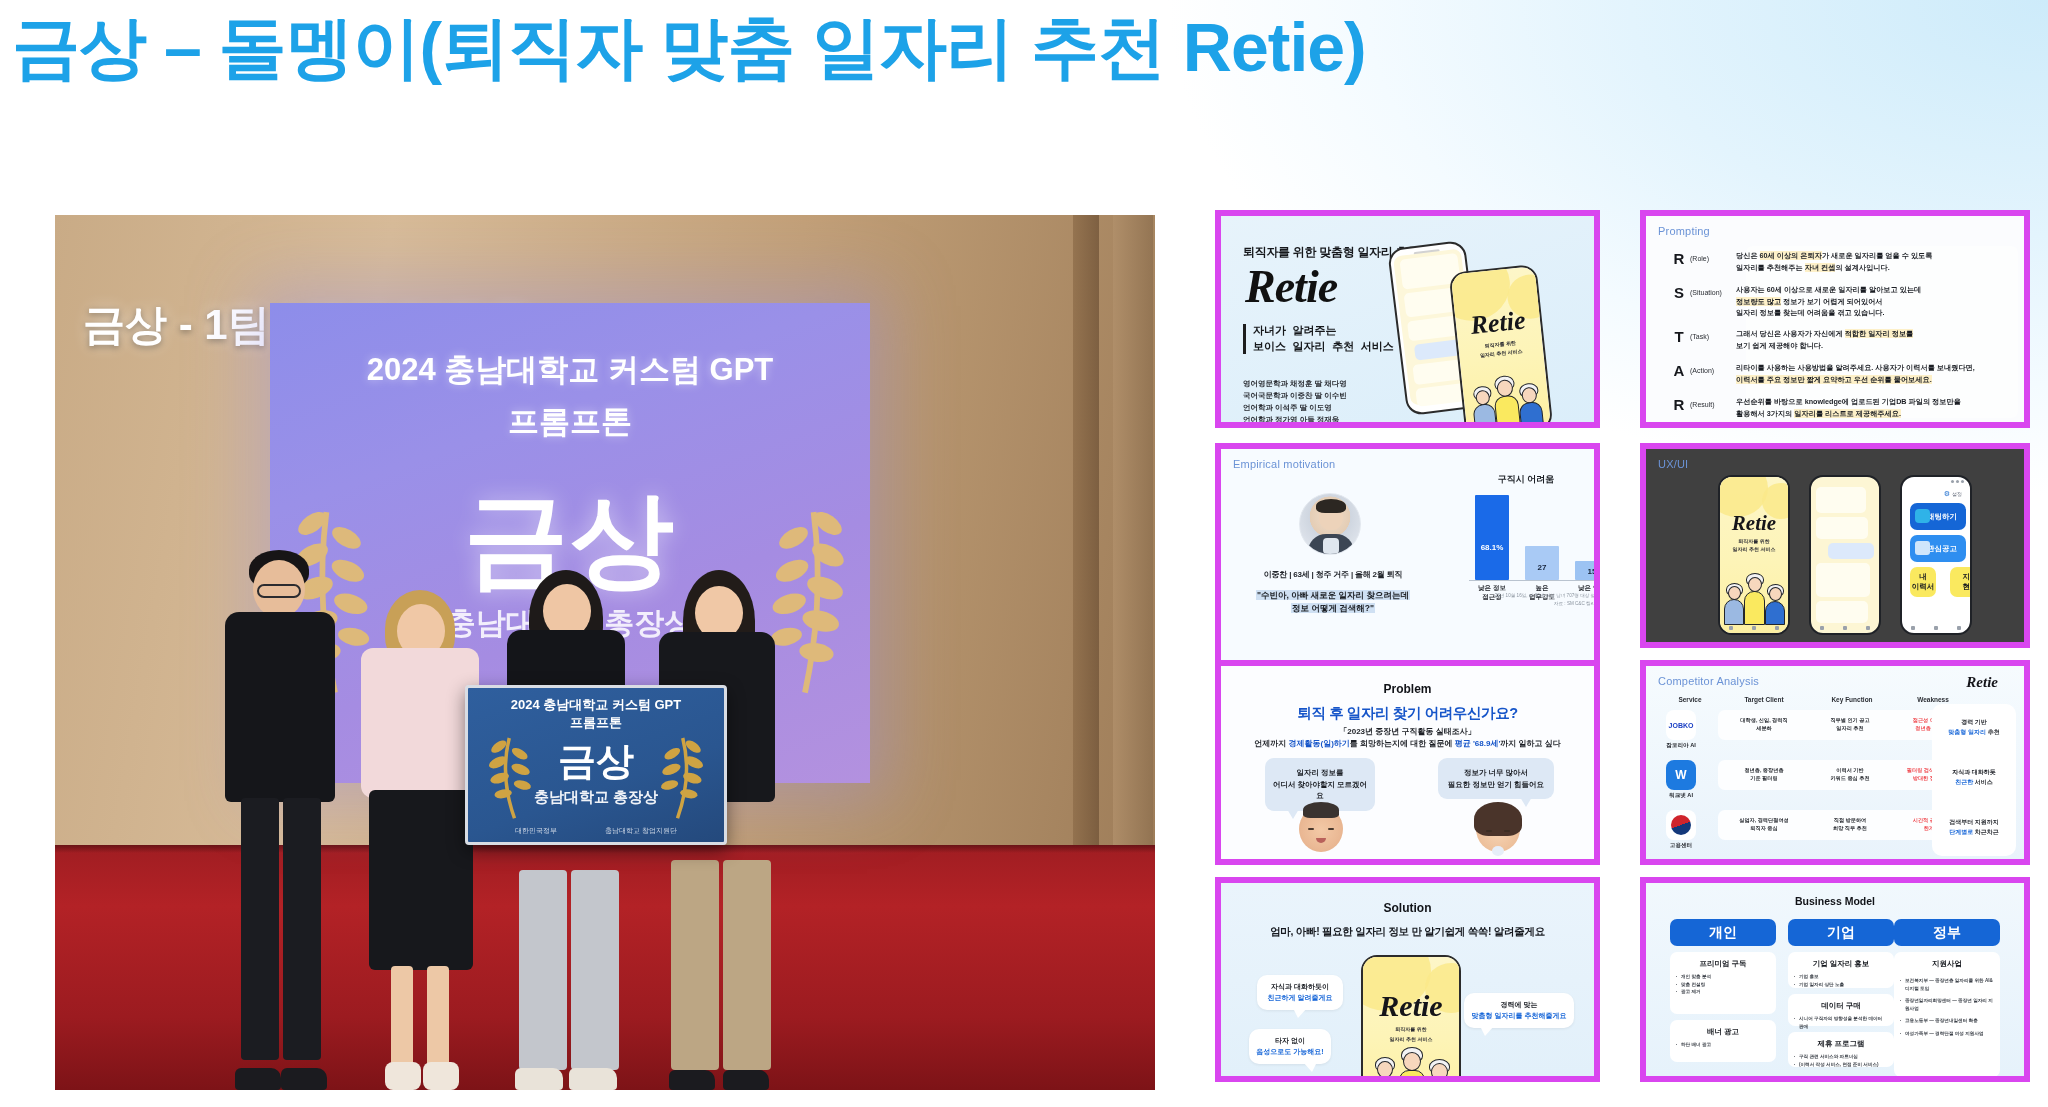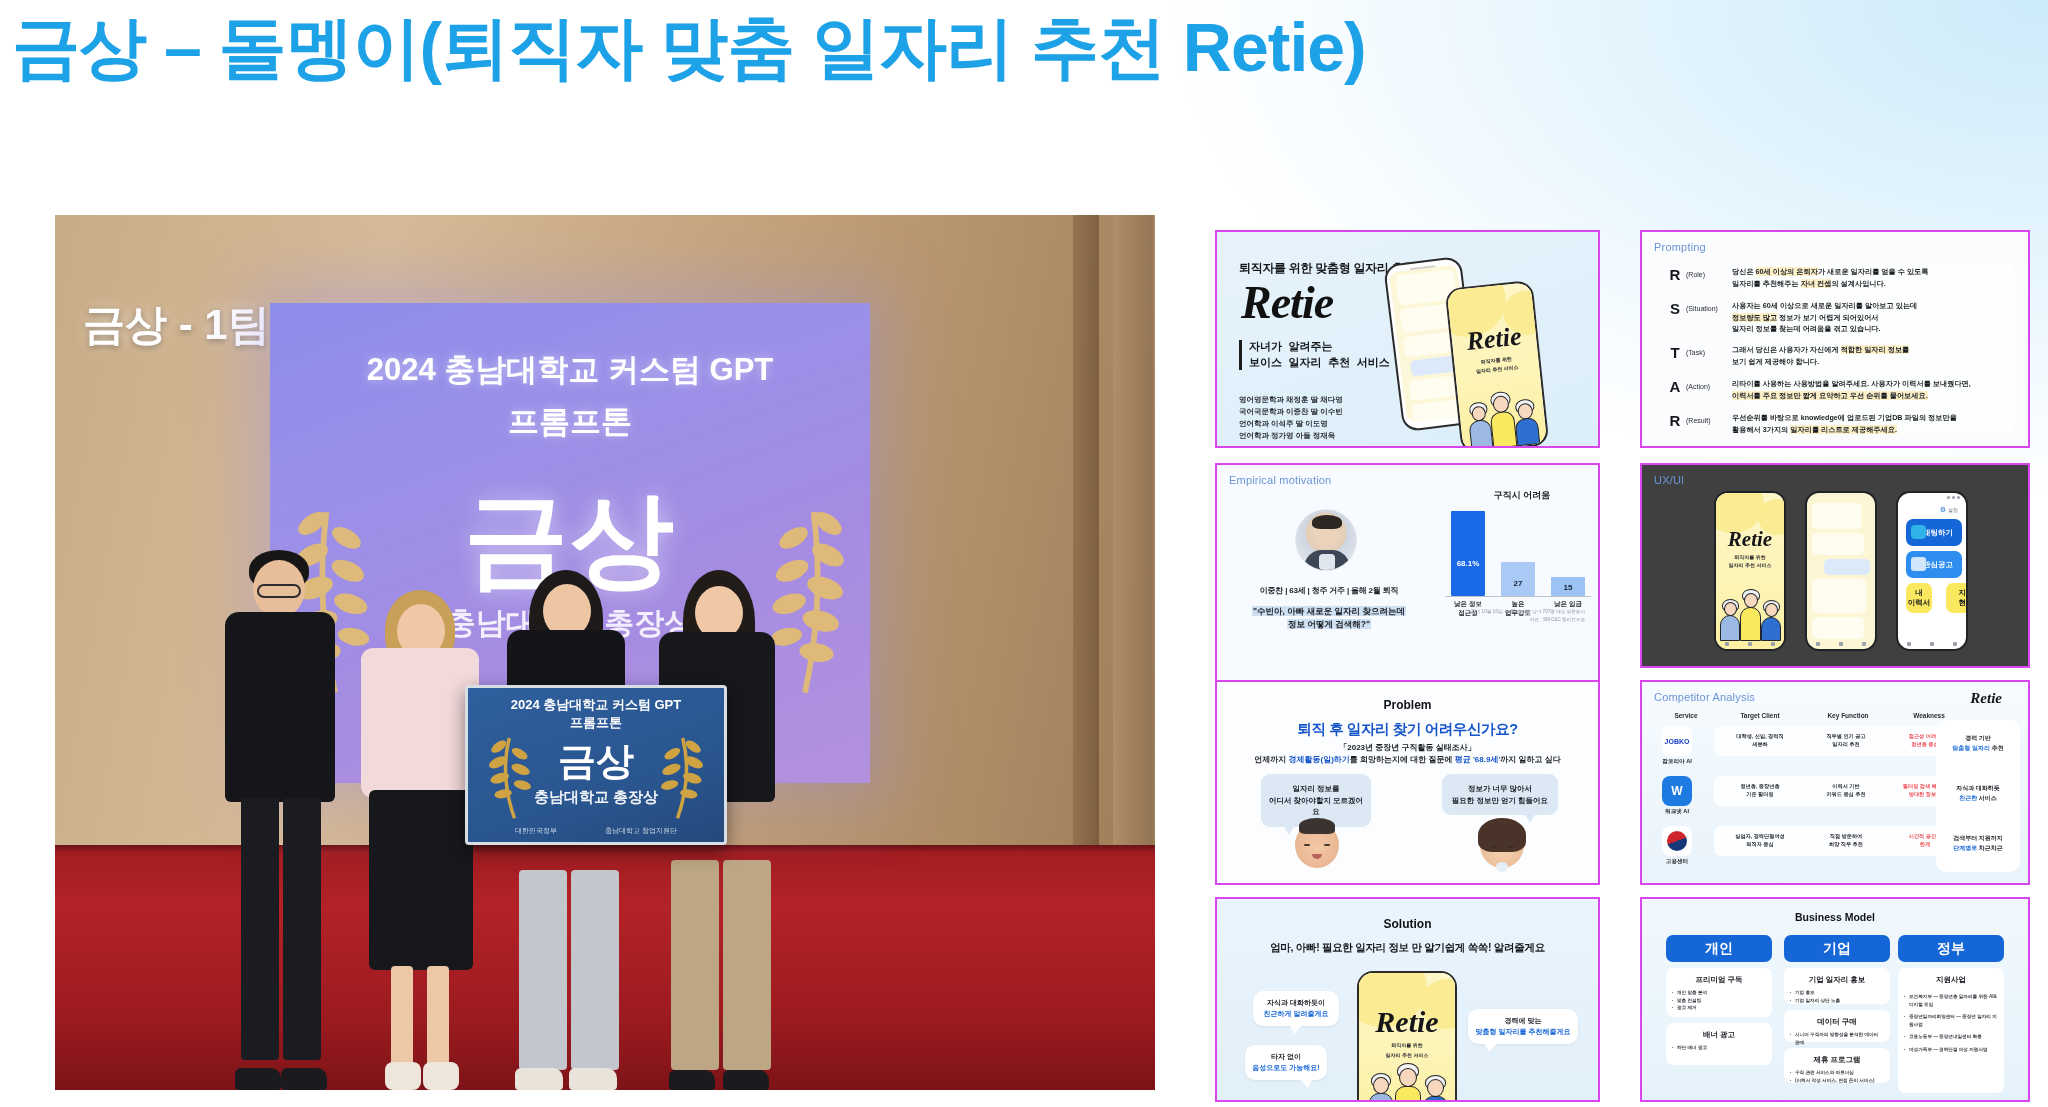--- a/index.html
+++ b/index.html
@@ -123,24 +123,23 @@
   .placard .t4{position:absolute;top:100px;width:100%;text-align:center;color:#f0f3f8;font-size:15px;font-weight:700;}
   .placard .lau{position:absolute;top:36px;width:58px;height:96px;opacity:.95;}
   .placard .lau.l{left:14px;}
   .placard .lau.r{right:14px;transform:scaleX(-1);}
   .placard .logos{position:absolute;bottom:6px;width:100%;display:flex;justify-content:center;gap:48px;align-items:center;}
   .placard .logos span{font-size:7px;color:#cfd8e6;}
 
   
   .slide {
     position: absolute;
-    border: 2px solid #d946ef;
+    border: 6px solid #d946ef;
     background: #eaf4fb;
     overflow: hidden;
-    margin-top: 20px;
   }
   .slide-label {
     position:absolute; left:12px; top:9px;
     font-size:11px; color:#6b93d6; font-weight:400;
     letter-spacing:.2px;
   }
 
   
   #slideA { left:1215px; top:210px; width:385px; height:218px;
             background: linear-gradient(160deg,#e7f3fb,#dbeefa); }
@@ -180,21 +179,21 @@
   .emp-avatar .hr{position:absolute;left:16px;top:5px;width:30px;height:14px;border-radius:50% 50% 30% 30%;background:#2c2722;}
   .emp-avatar .bd{position:absolute;left:8px;bottom:0;width:46px;height:20px;border-radius:18px 18px 0 0;background:#3c4654;}
   .emp-avatar .sh{position:absolute;left:23px;bottom:0;width:16px;height:16px;background:#dfe6ee;border-radius:4px;}
   .emp-meta{position:absolute; left:22px; top:120px; width:180px; text-align:center;
             font-size:8px; font-weight:700; color:#22252b; letter-spacing:-.2px;}
   .emp-quote{position:absolute; left:16px; top:140px; width:192px; text-align:center;
              font-size:8.5px; font-weight:700; color:#1a1d22; line-height:1.55;}
   .emp-quote em{font-style:normal; background:#cfe0f3; padding:0 1px;}
   .chart-title{position:absolute; left:230px; top:24px; width:150px; text-align:center;
                font-size:9px; font-weight:700; color:#1b1e24;}
-  .chart{position:absolute; left:228px; top:44px; width:146px; height:110px;}
+  .chart{position:absolute; left:248px; top:44px; width:146px; height:110px;}
   .chart .axis{position:absolute; left:0; bottom:22px; width:100%; height:1px; background:#b9c3cf;}
   .bar{position:absolute; bottom:23px; border-radius:1px;}
   .bar .val{position:absolute; left:0; width:100%; text-align:center; font-size:8px; font-weight:700;}
   .bar .cat{position:absolute; left:-10px; width:calc(100% + 20px); top:100%; margin-top:4px;
             text-align:center; font-size:6.5px; font-weight:700; color:#22252b; line-height:1.35;}
   .chart-foot{position:absolute; right:6px; bottom:-4px; text-align:right;
               font-size:4.6px; color:#8b949f; line-height:1.6;}
 
   
   #slideC { left:1215px; top:660px; width:385px; height:205px; background:#fcfdff;}
@@ -771,21 +770,21 @@
       <span>검색부터 지원까지</span><br><b>단계별로</b><span> 차근차근</span>
     </div>
   </div>
 </div>
 
 <div class="slide" id="slideH">
   <div class="bm-h">Business Model</div>
 
   <div class="bm-col" style="left:24px;">
     <div class="bm-pill">개인</div>
-    <div class="bm-card" style="height:49px;">
+    <div class="bm-card" style="height:62px;">
       <h4>프리미엄 구독</h4>
       <ul>
         <li>개인 맞춤 분석</li>
         <li>맞춤 컨설팅</li>
         <li>광고 제거</li>
       </ul>
     </div>
     <div class="bm-card" style="height:42px;">
       <h4>배너 광고</h4>
       <ul>

